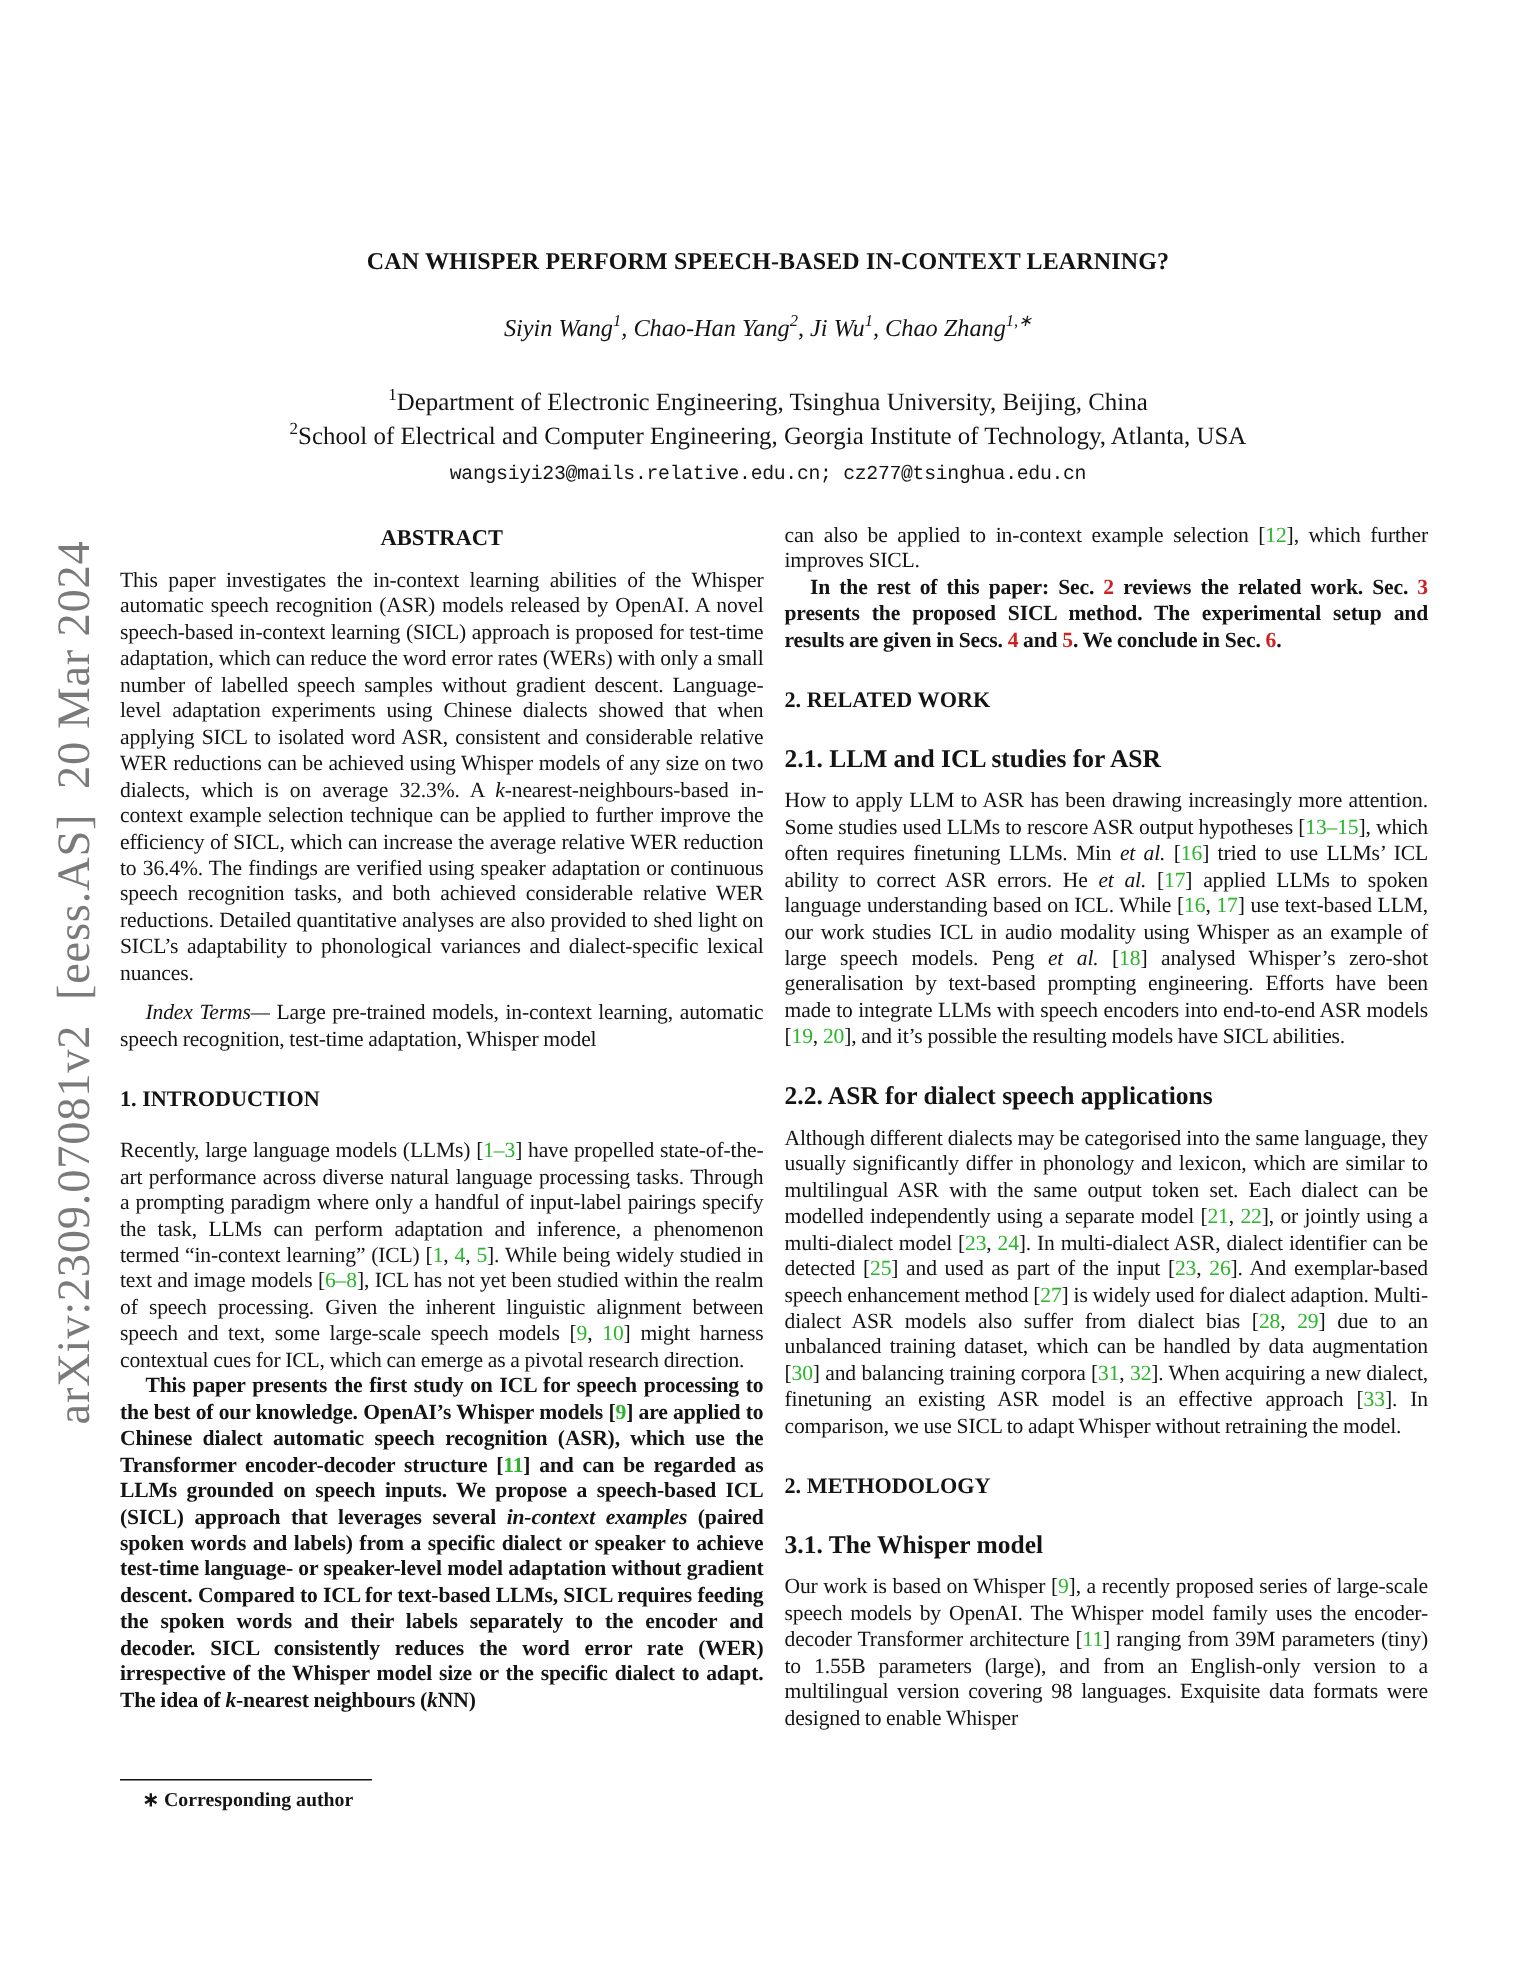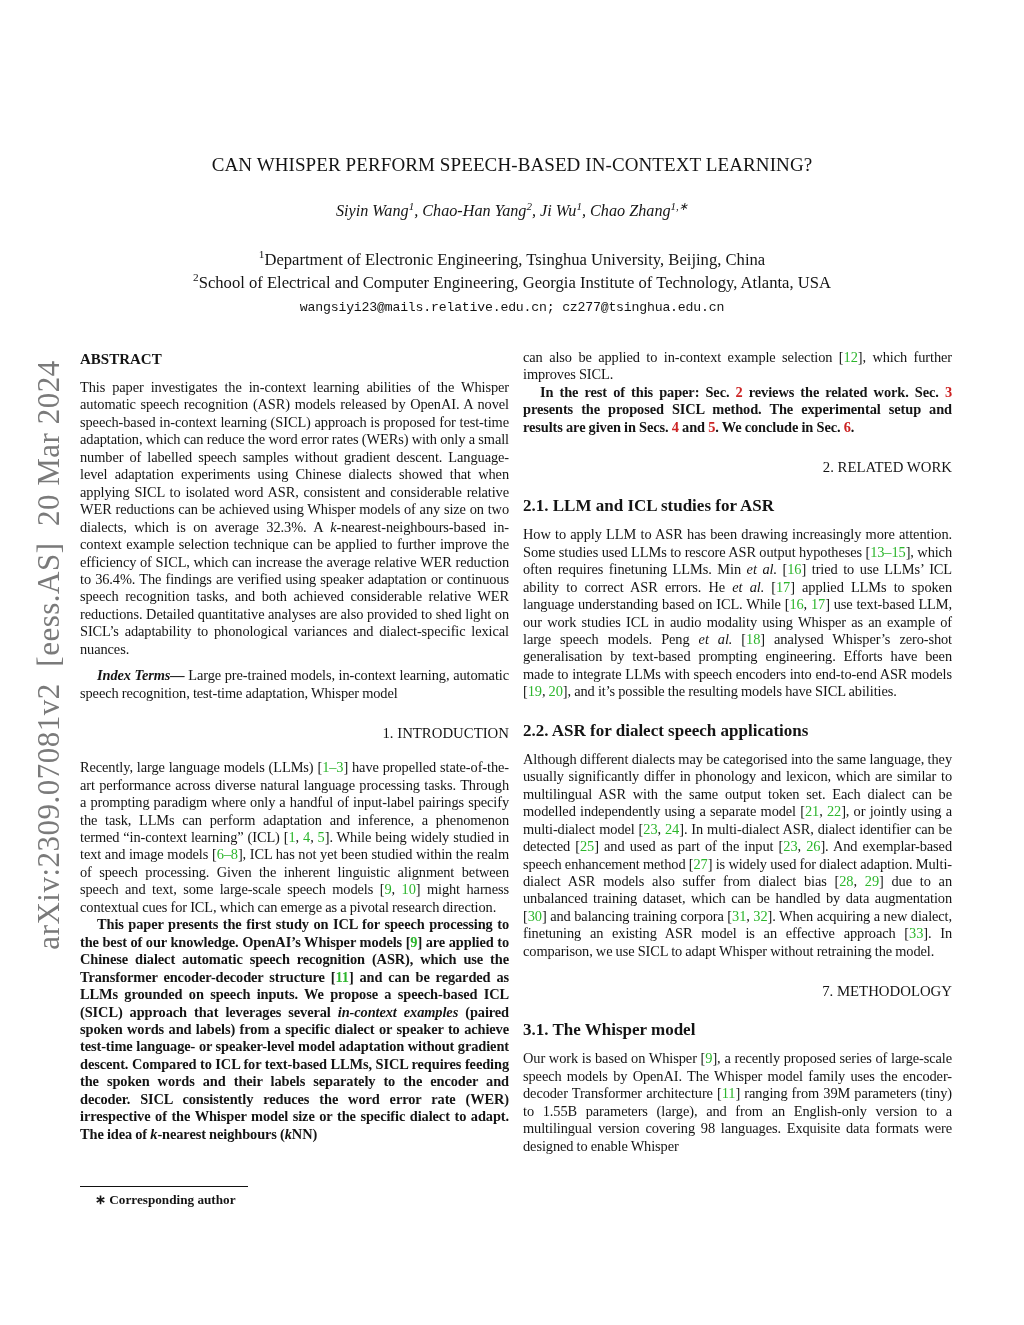--- a/index.html
+++ b/index.html
@@ -6,38 +6,38 @@
   .page{
     position:relative;width:1024px;height:1325px;background:#ffffff;
     font-family:"Liberation Serif",serif;color:#141414;overflow:hidden;
   }
   .watermark{
     position:absolute;top:655px;left:49px;
     transform:translate(-50%,-50%) rotate(-90deg);
     white-space:pre;font-size:31px;color:var(--wm,#7a7a7a);letter-spacing:.5px;
   }
   .header{position:absolute;top:150px;left:0;width:100%;text-align:center;}
-  .title{font-size:19px;font-weight:400;margin:4px 0 26px;letter-spacing:.1px;}
+  .title{font-size:16px;font-weight:700;margin:16px 0 26px;letter-spacing:.1px;}
   .authors{font-style:italic;font-size:16.2px;margin:0 0 27px;}
   .affils{font-size:16.6px;line-height:23px;margin:0 0 6px;}
   .emails{font-family:"Liberation Mono",monospace;font-size:13.2px;letter-spacing:-.2px;}
   sup{font-size:68%;line-height:0;}
   .cols{position:absolute;top:349px;left:80px;width:872px;display:flex;gap:14px;}
   .col{width:429px;}
-  .abstract-heading{font-size:15px;font-weight:700;margin:2px 0 11px;}
+  .abstract-heading{font-size:15px;font-weight:700;text-align:center;margin:2px 0 11px;}
   p.body{
     margin:0;font-size:14.4px;line-height:17.45px;text-align:justify;
     letter-spacing:-.1px;word-spacing:-.3px;
   }
   p.indent{text-indent:17px;font-weight:bold;}
   p.index-terms{margin-top:9px;text-indent:17px;}
-  h2.sec{font-size:14.8px;font-weight:400;text-align:right;margin:23px 0 17px;letter-spacing:0;}
+  h2.sec{font-size:14.8px;font-weight:700;text-align:left;margin:23px 0 17px;letter-spacing:0;}
   h3.subsec{font-size:17px;font-weight:700;text-align:left;margin:20px 0 10px;}
   .it{font-style:italic;}
-  .bd{font-weight:700;}
+  .bd{font-weight:400;}
   .g{color:var(--cite,#2bb52b);margin-top:22px;}
   .r{color:var(--ref,#cc2222);}
   .footnote{position:absolute;left:80px;top:1186px;width:429px;}
   .fnrule{width:168px;border-top:1.4px solid #111;margin:0 0 5px;}
   .fntext{font-size:13.2px;padding-left:15px;font-weight:bold;}
 </style>
 </head>
 <body>
 
 <div class="page">
@@ -66,21 +66,21 @@
     </div>
 
     <div class="col">
       <p class="body"><span>can also be applied to in-context example selection [</span><span class="g">12</span><span>], which further improves SICL.</span></p>
       <p class="body indent"><span>In the rest of this paper: Sec. </span><span class="r">2</span><span> reviews the related work. Sec. </span><span class="r">3</span><span> presents the proposed SICL method. The experimental setup and results are given in Secs. </span><span class="r">4</span><span> and </span><span class="r">5</span><span>. We conclude in Sec. </span><span class="r">6</span><span>.</span></p>
       <h2 class="sec">2.  RELATED WORK</h2>
       <h3 class="subsec">2.1.  LLM and ICL studies for ASR</h3>
       <p class="body"><span>How to apply LLM to ASR has been drawing increasingly more attention. Some studies used LLMs to rescore ASR output hypotheses [</span><span class="g">13–15</span><span>], which often requires finetuning LLMs. Min </span><span class="it">et al.</span><span> [</span><span class="g">16</span><span>] tried to use LLMs’ ICL ability to correct ASR errors. He </span><span class="it">et al.</span><span> [</span><span class="g">17</span><span>] applied LLMs to spoken language understanding based on ICL. While [</span><span class="g">16</span><span>, </span><span class="g">17</span><span>] use text-based LLM, our work studies ICL in audio modality using Whisper as an example of large speech models. Peng </span><span class="it">et al.</span><span> [</span><span class="g">18</span><span>] analysed Whisper’s zero-shot generalisation by text-based prompting engineering. Efforts have been made to integrate LLMs with speech encoders into end-to-end ASR models [</span><span class="g">19</span><span>, </span><span class="g">20</span><span>], and it’s possible the resulting models have SICL abilities.</span></p>
       <h3 class="subsec">2.2.  ASR for dialect speech applications</h3>
       <p class="body"><span>Although different dialects may be categorised into the same language, they usually significantly differ in phonology and lexicon, which are similar to multilingual ASR with the same output token set. Each dialect can be modelled independently using a separate model [</span><span class="g">21</span><span>, </span><span class="g">22</span><span>], or jointly using a multi-dialect model [</span><span class="g">23</span><span>, </span><span class="g">24</span><span>]. In multi-dialect ASR, dialect identifier can be detected [</span><span class="g">25</span><span>] and used as part of the input [</span><span class="g">23</span><span>, </span><span class="g">26</span><span>]. And exemplar-based speech enhancement method [</span><span class="g">27</span><span>] is widely used for dialect adaption. Multi-dialect ASR models also suffer from dialect bias [</span><span class="g">28</span><span>, </span><span class="g">29</span><span>] due to an unbalanced training dataset, which can be handled by data augmentation [</span><span class="g">30</span><span>] and balancing training corpora [</span><span class="g">31</span><span>, </span><span class="g">32</span><span>]. When acquiring a new dialect, finetuning an existing ASR model is an effective approach [</span><span class="g">33</span><span>]. In comparison, we use SICL to adapt Whisper without retraining the model.</span></p>
-      <h2 class="sec">7.  METHODOLOGY</h2>
+      <h2 class="sec">2.  METHODOLOGY</h2>
       <h3 class="subsec">3.1.  The Whisper model</h3>
       <p class="body"><span>Our work is based on Whisper [</span><span class="g">9</span><span>], a recently proposed series of large-scale speech models by OpenAI. The Whisper model family uses the encoder-decoder Transformer architecture [</span><span class="g">11</span><span>] ranging from 39M parameters (tiny) to 1.55B parameters (large), and from an English-only version to a multilingual version covering 98 languages. Exquisite data formats were designed to enable Whisper</span></p>
     </div>
 
   </div>
 
   <div class="footnote">
     <div class="fnrule"></div>
     <div class="fntext">∗ Corresponding author</div>
   </div>

